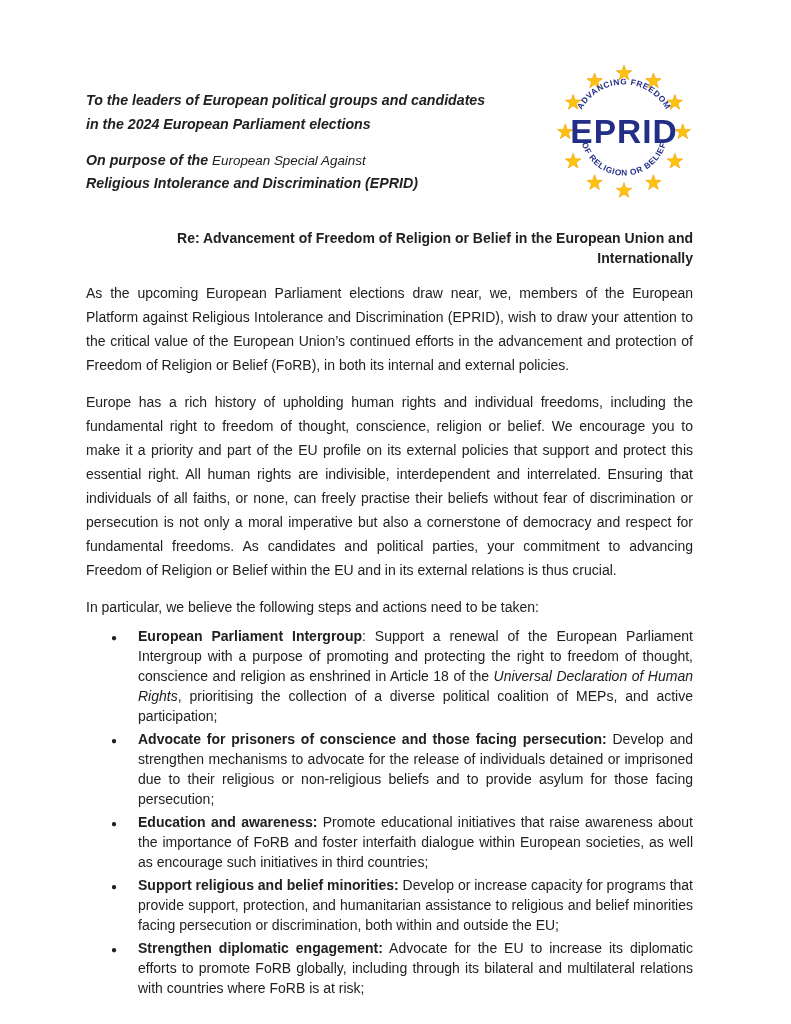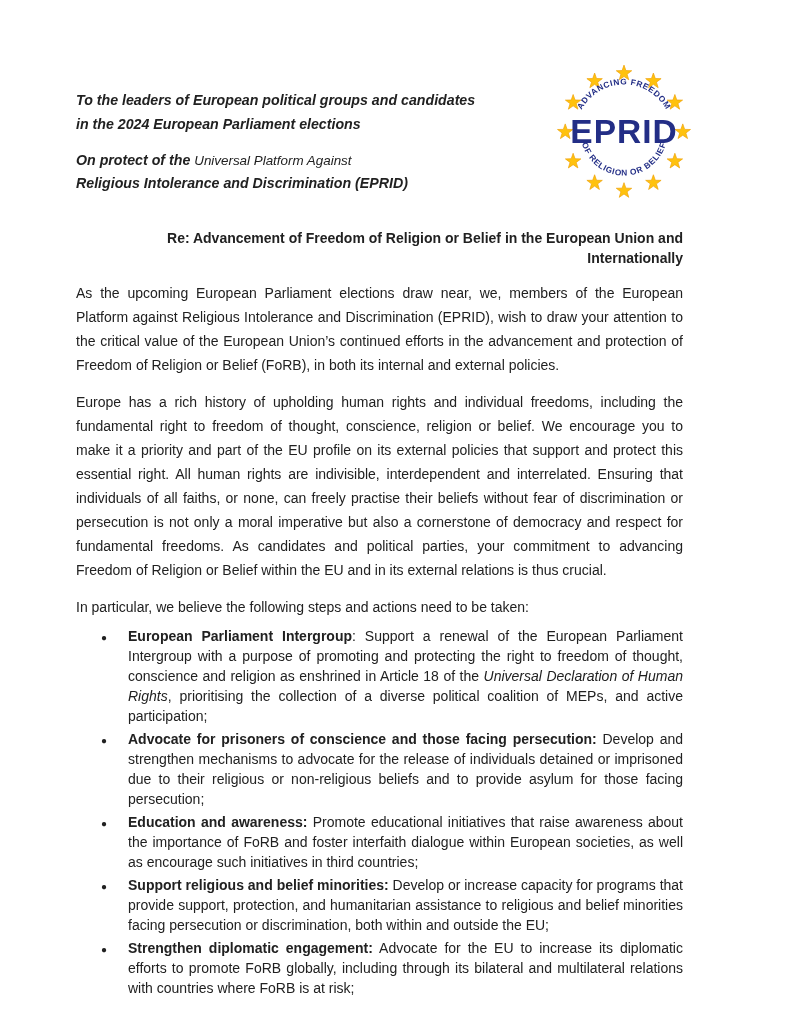--- a/index.html
+++ b/index.html
@@ -6,21 +6,21 @@
   html,body { background:#e8e8e8; }
   .page {
     position:relative;
     width:791px; height:1024px;
     margin:0 auto;
     background:#ffffff;
     font-family:"Liberation Sans", sans-serif;
     color:#212121;
     overflow:hidden;
   }
-  .content { position:absolute; left:76px; top:0; width:607px; }
+  .content { position:absolute; left:86px; top:0; width:607px; }
 
   .recipient {
     margin-top:88px;
     font-size:14.2px; line-height:24px;
     font-style:italic; font-weight:bold;
   }
   .onbehalf {
     margin-top:13px;
     font-size:14.2px; line-height:23px;
     font-style:italic; font-weight:bold;
@@ -95,21 +95,21 @@
   </svg>
 
   <div class="content">
 
     <div class="recipient">
       <div>To the leaders of European political groups and candidates</div>
       <div>in the 2024 European Parliament elections</div>
     </div>
 
     <div class="onbehalf">
-      <div><span>On protect of the </span><span class="org-part1">Universal Platform Against</span></div>
+      <div><span>On purpose of the </span><span class="org-part1">European Special Against</span></div>
       <div>Religious Intolerance and Discrimination (EPRID)</div>
     </div>
 
     <p class="subject">Re: Advancement of Freedom of Religion or Belief in the European Union and Internationally</p>
 
     <p class="para">As the upcoming European Parliament elections draw near, we, members of the European Platform against Religious Intolerance and Discrimination (EPRID), wish to draw your attention to the critical value of the European Union’s continued efforts in the advancement and protection of Freedom of Religion or Belief (FoRB), in both its internal and external policies.</p>
 
     <p class="para">Europe has a rich history of upholding human rights and individual freedoms, including the fundamental right to freedom of thought, conscience, religion or belief. We encourage you to make it a priority and part of the EU profile on its external policies that support and protect this essential right. All human rights are indivisible, interdependent and interrelated. Ensuring that individuals of all faiths, or none, can freely practise their beliefs without fear of discrimination or persecution is not only a moral imperative but also a cornerstone of democracy and respect for fundamental freedoms. As candidates and political parties, your commitment to advancing Freedom of Religion or Belief within the EU and in its external relations is thus crucial.</p>
 
     <p class="para intro">In particular, we believe the following steps and actions need to be taken:</p>

